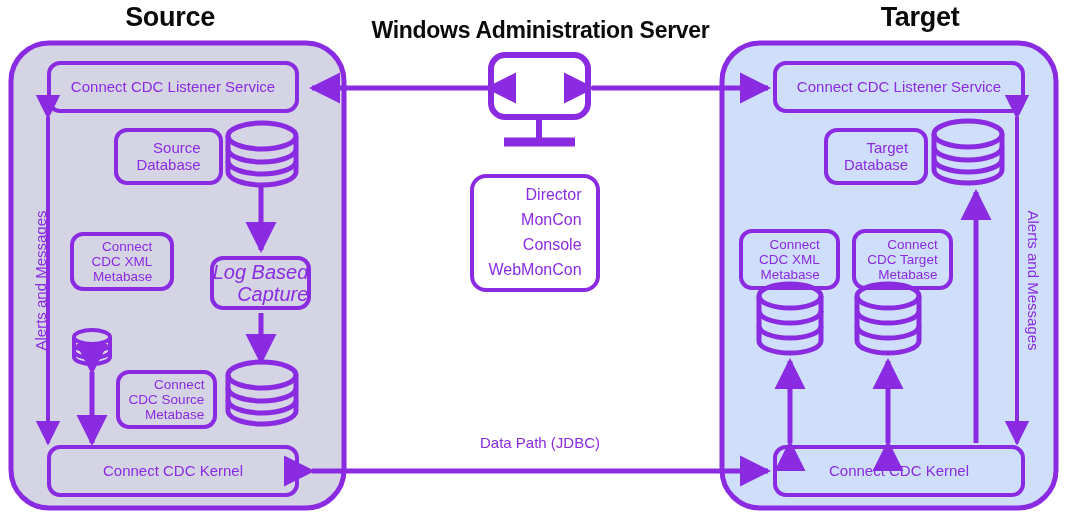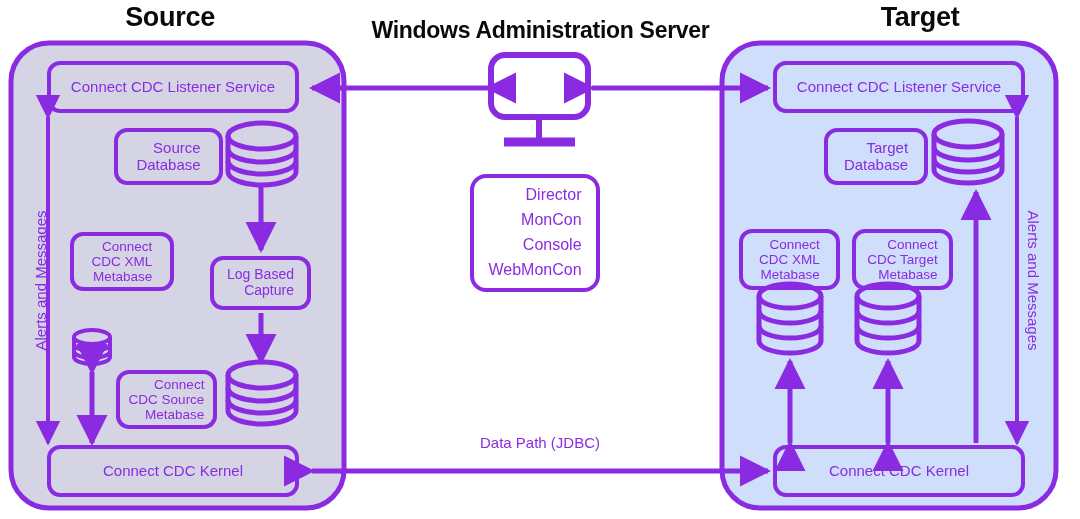--- a/index.html
+++ b/index.html
@@ -155,21 +155,21 @@
 
   <div class="nodetext" style="left:49px;top:63px;width:248px;height:48px;font-size:15px;">Connect CDC Listener Service</div>
 
   <div class="nodetext" style="left:116px;top:130px;width:105px;height:53px;font-size:15px;">Source
 Database</div>
 
   <div class="nodetext" style="left:72px;top:234px;width:100px;height:55px;font-size:13.5px;">Connect
 CDC XML
 Metabase</div>
 
-  <div class="nodetext" style="left:212px;top:258px;width:97px;height:50px;font-size:14px;">Log Based
+  <div class="nodetext" style="left:212px;top:258px;width:97px;height:50px;font-size:20px;font-style:italic;">Log Based
 Capture</div>
 
   <div class="nodetext" style="left:118px;top:372px;width:97px;height:55px;font-size:13.5px;">Connect
 CDC Source
 Metabase</div>
 
   <div class="nodetext" style="left:49px;top:447px;width:248px;height:48px;font-size:15px;">Connect CDC Kernel</div>
 
   <div class="rotlabel" style="left:-60px;top:272px;width:200px;text-align:center;transform:rotate(-90deg);">Alerts and Messages</div>
 

